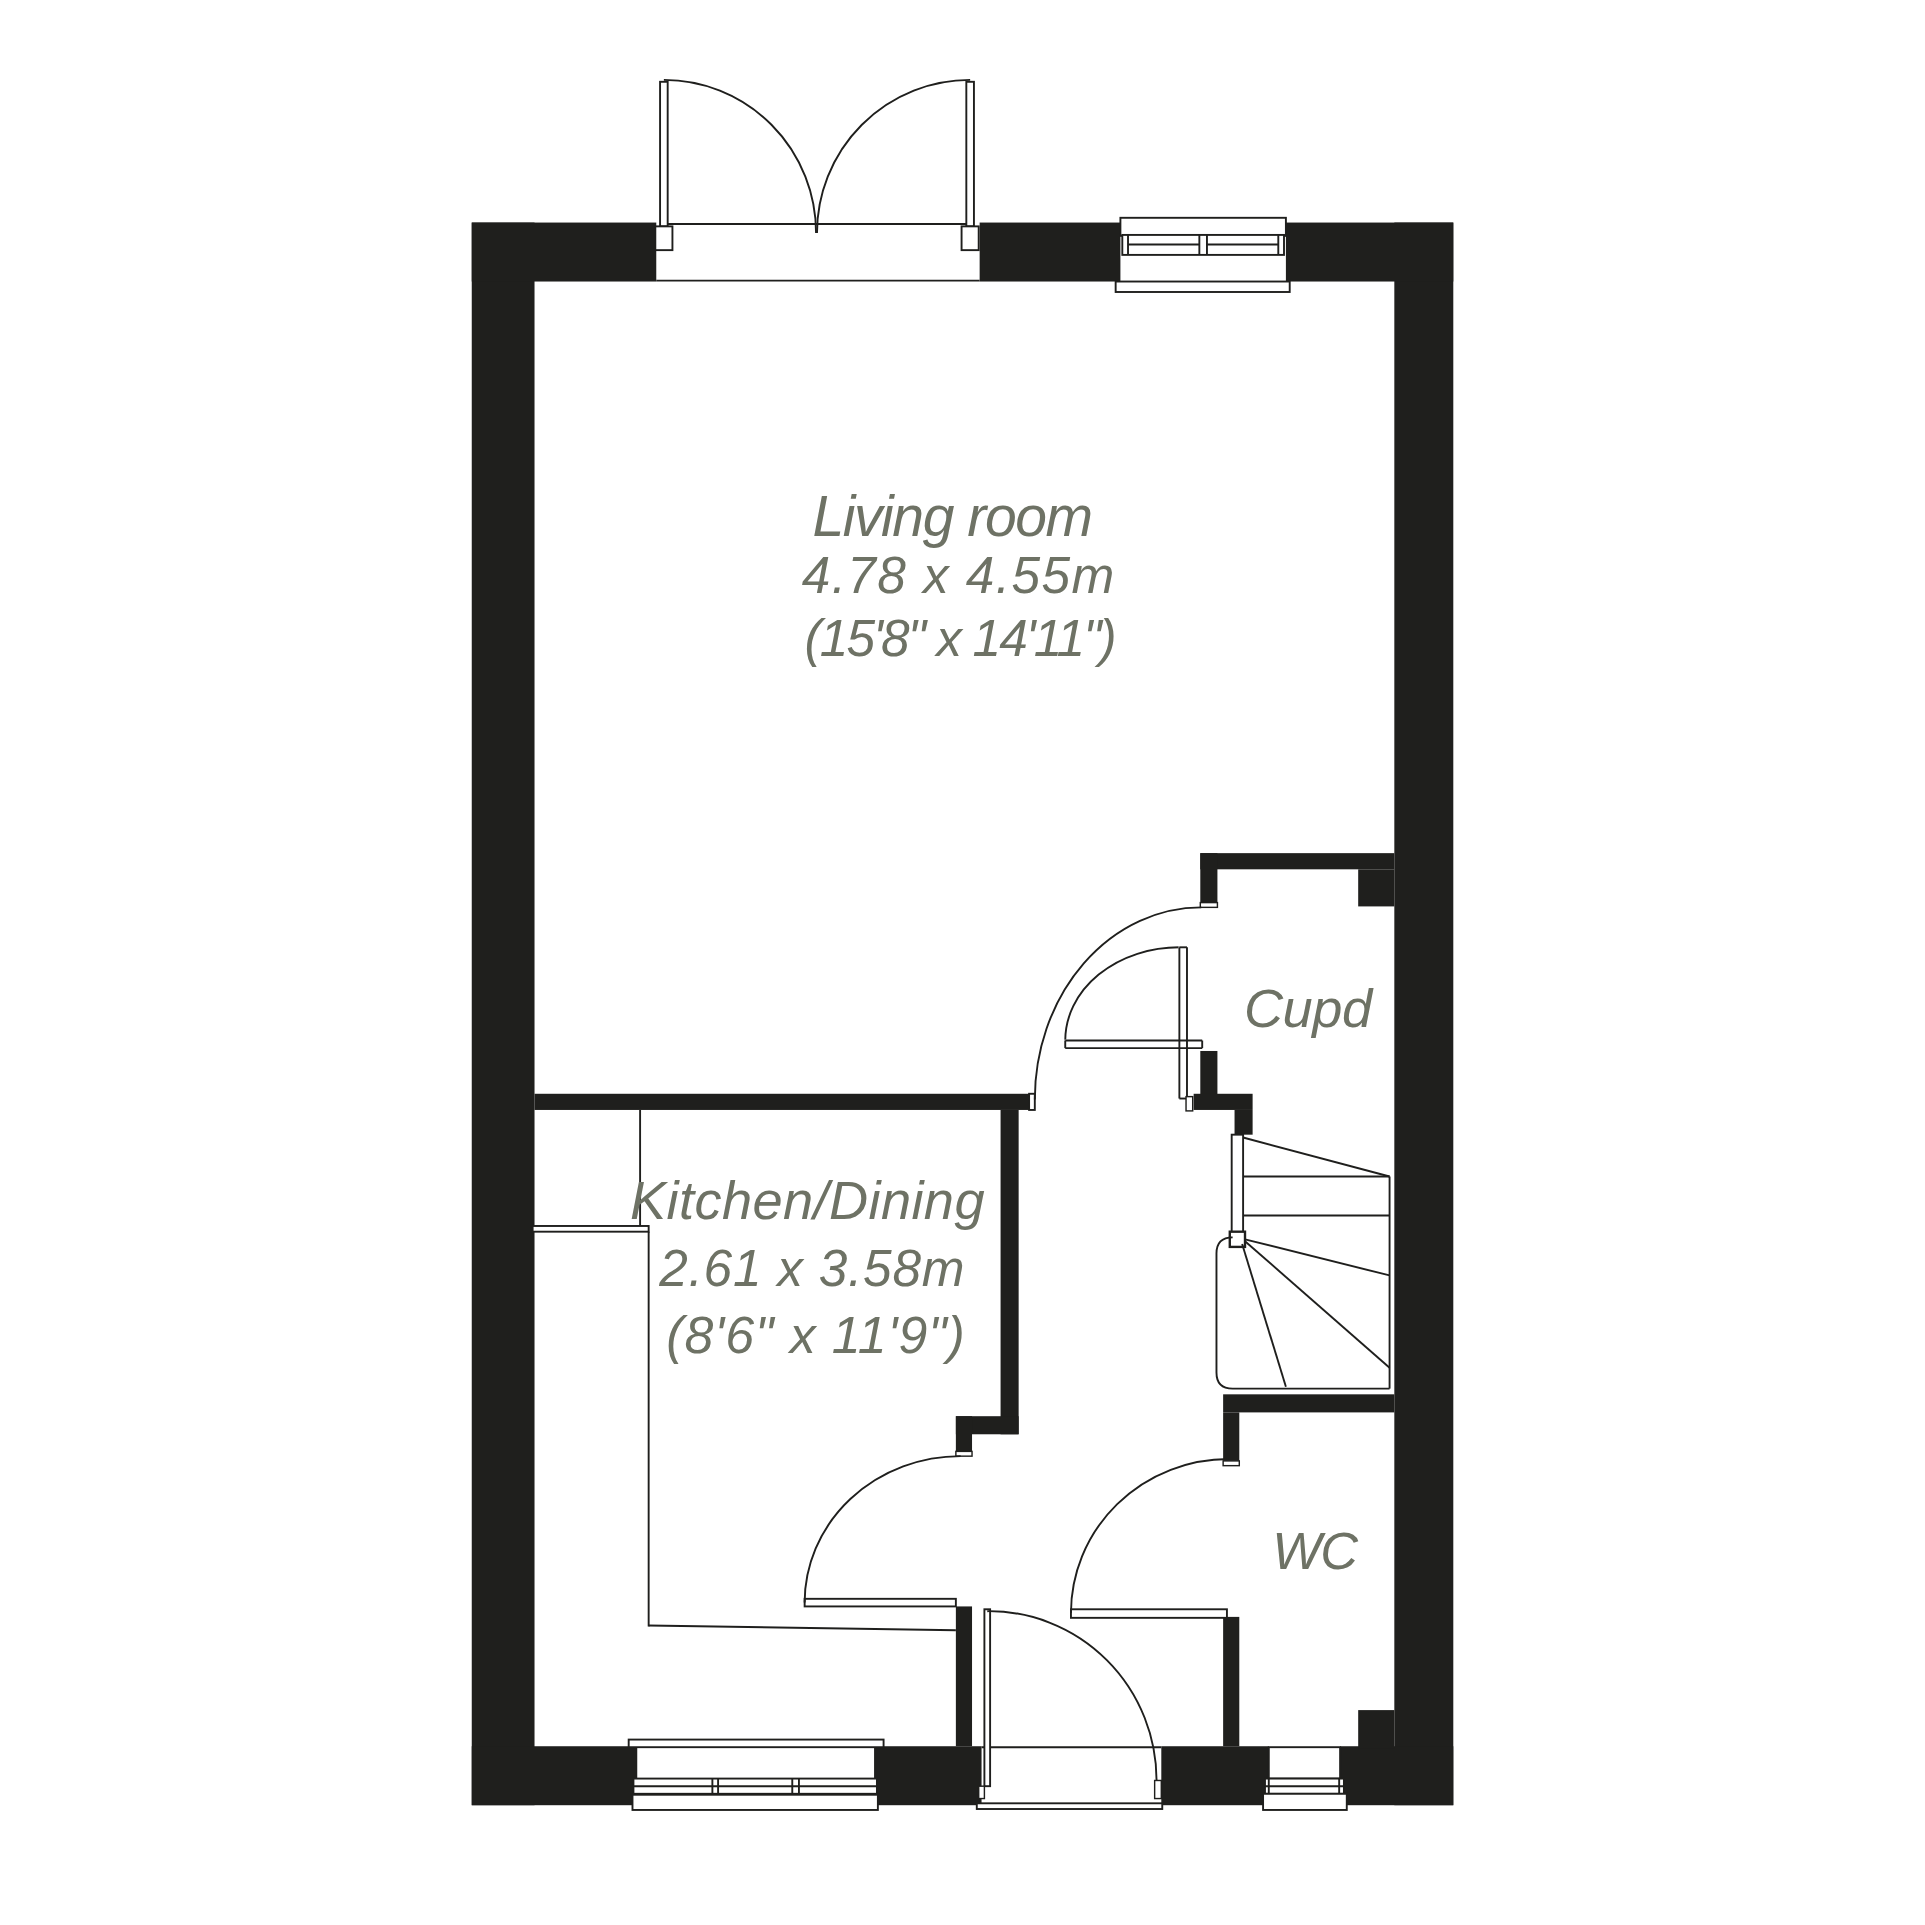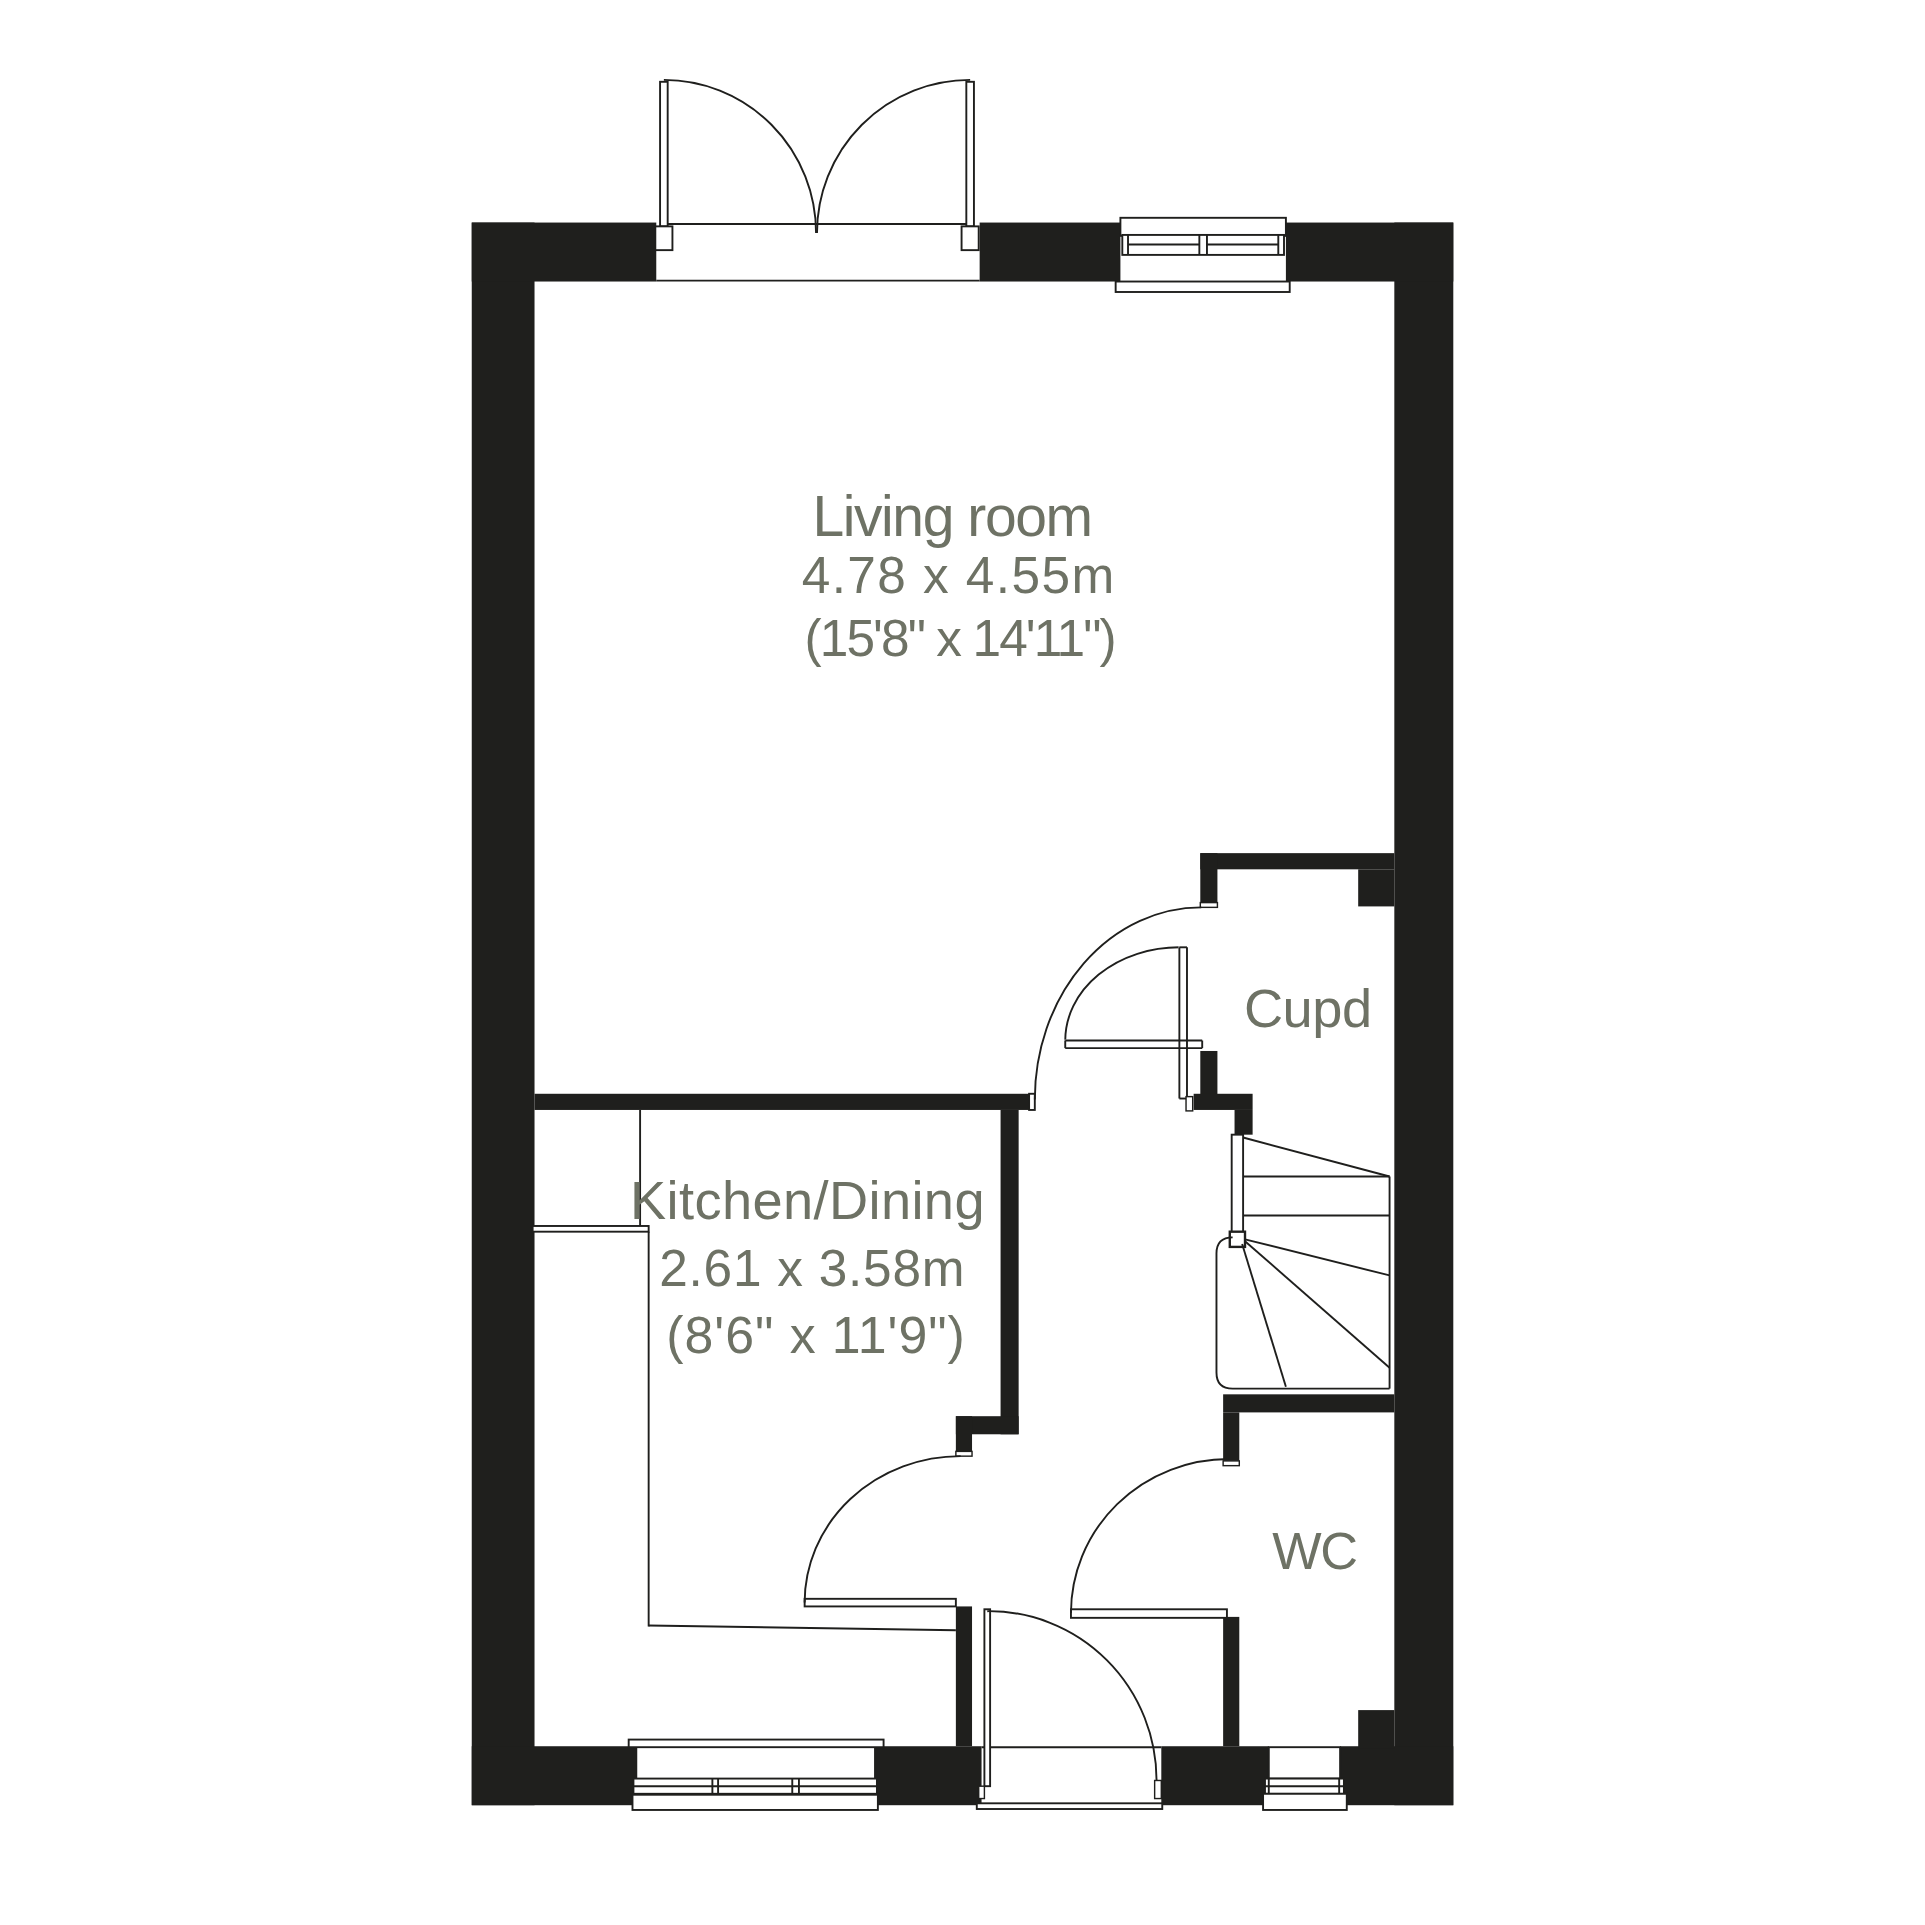--- a/index.html
+++ b/index.html
@@ -1,16 +1,16 @@
 <!DOCTYPE html>
 <html style="font-size:15px"><head>
 <meta charset="utf-8">
 <style>
   html,body{margin:0;padding:0;background:#fff;}
-  .page{width:1926px;height:1926px;position:relative;background:#fff;overflow:hidden;}
+  .page{width:1926px;height:1926px;position:relative;background:#fff;overflow:hidden;font-style:italic;}
   svg{position:absolute;top:0;left:0;}
   text{font-family:"Liberation Sans",sans-serif;fill:#6e7265;}
 </style>
 </head>
 <body>
 <div class="page">
 <svg width="1926" height="1926" viewBox="0 0 2025 2025">
 
 <rect x="0" y="0" width="2025" height="2025" fill="#ffffff"></rect>
 

